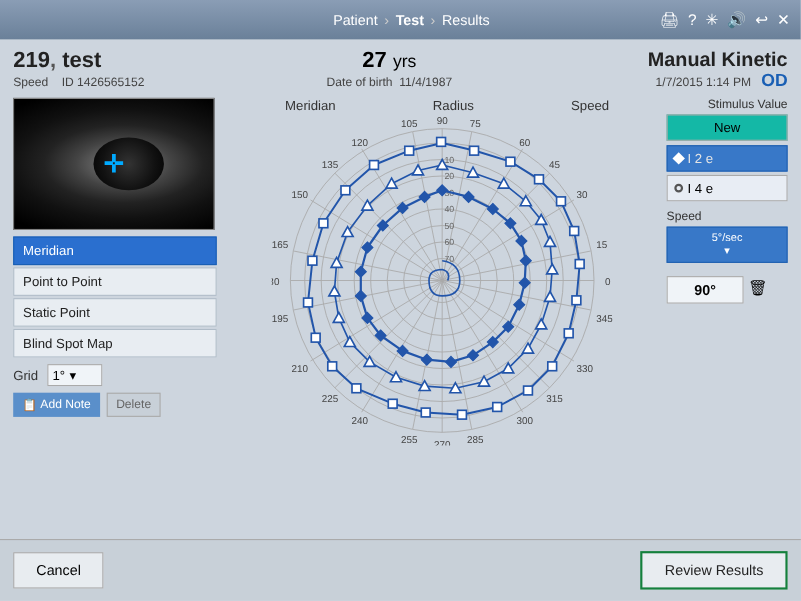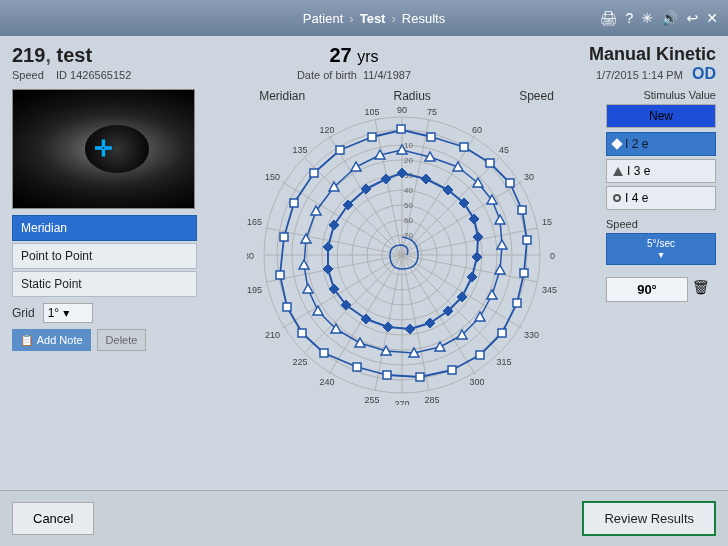--- a/index.html
+++ b/index.html
@@ -198,21 +198,21 @@
       width: 110px;
       flex-shrink: 0;
     }
     .stimulus-label {
       font-size: 11px;
       color: #333;
       text-align: right;
       margin-bottom: 3px;
     }
     .btn-new {
-      background: #1d4ed8;
+      background: #14b8a6;
       border: 1px solid #aaa;
       padding: 4px 8px;
       font-size: 12px;
       cursor: pointer;
       width: 100%;
       text-align: center;
       margin-bottom: 4px;
     }
 
     .stimulus-item {
@@ -221,21 +221,21 @@
       padding: 4px 6px;
       margin-bottom: 3px;
       font-size: 12px;
       cursor: pointer;
       display: flex;
       align-items: center;
       gap: 4px;
     }
     .stimulus-item.selected {
       background: #3878c8;
-      color: #0f172a;
+      color: #e5e5e5;
       border-color: #2060b0;
       text-align: right;
     }
     .stim-diamond { display: inline-block; width: 8px; height: 8px; background: #3878c8; transform: rotate(45deg); }
     .stim-triangle { display: inline-block; width: 0; height: 0; border-left: 5px solid transparent; border-right: 5px solid transparent; border-bottom: 9px solid #555; }
     .stim-square { display: inline-block; width: 8px; height: 8px; border: 2px solid #555; }
     .stim-circle { display: inline-block; width: 8px; height: 8px; border-radius: 50%; border: 2px solid #555; }
     .selected .stim-diamond { background: white; }
 
     .speed-label {
@@ -257,21 +257,21 @@
       cursor: pointer;
       flex-direction: column;
     }
 
     .angle-input {
       background: #f0f4f8;
       border: 1px solid #aaa;
       padding: 4px 6px;
       font-size: 13px;
       font-weight: bold;
-      width: 82px;
+      width: 70px;
       text-align: center;
       margin-top: 6px;
     }
 
     
     .bottom-bar {
       position: absolute;
       bottom: 0;
       left: 0;
       right: 0;
@@ -365,20 +365,21 @@
           <div style="position:absolute;top:30%;left:40%;width:35%;height:40%;background:radial-gradient(circle, #333 0%, #111 60%, #000 100%);border-radius:50%;"></div>
 
           <div style="position:absolute;top:50%;left:50%;transform:translate(-50%,-50%);color:#00aaff;font-size:22px;font-weight:bold;">✛</div>
         </div>
       </div>
 
       <div>
         <div class="menu-item active">Meridian</div>
         <div class="menu-item">Point to Point</div>
         <div class="menu-item">Static Point</div>
+        <div class="menu-item">Blind Spot Map</div>
       </div>
 
       <div class="grid-row">
         <span class="grid-label">Grid</span>
         <div class="grid-select">
           <span>1°</span>
           <span>▾</span>
         </div>
       </div>
 
@@ -640,24 +641,20 @@
     <div class="right-panel">
       <div class="stimulus-label">Stimulus Value</div>
       <button class="btn-new">New</button>
 
       
       <div class="stimulus-item selected">
         <span class="stim-diamond"></span>
         <span>I 2 e</span>
       </div>
       <div class="stimulus-item">
-        <span class="stim-triangle"></span>
-        <span>I 3 e</span>
-      </div>
-      <div class="stimulus-item">
         <span class="stim-circle"></span>
         <span>I 4 e</span>
       </div>
 
       <div class="speed-label">Speed</div>
       <div class="speed-select">
         <span>5°/sec</span>
         <span>▾</span>
       </div>
 

